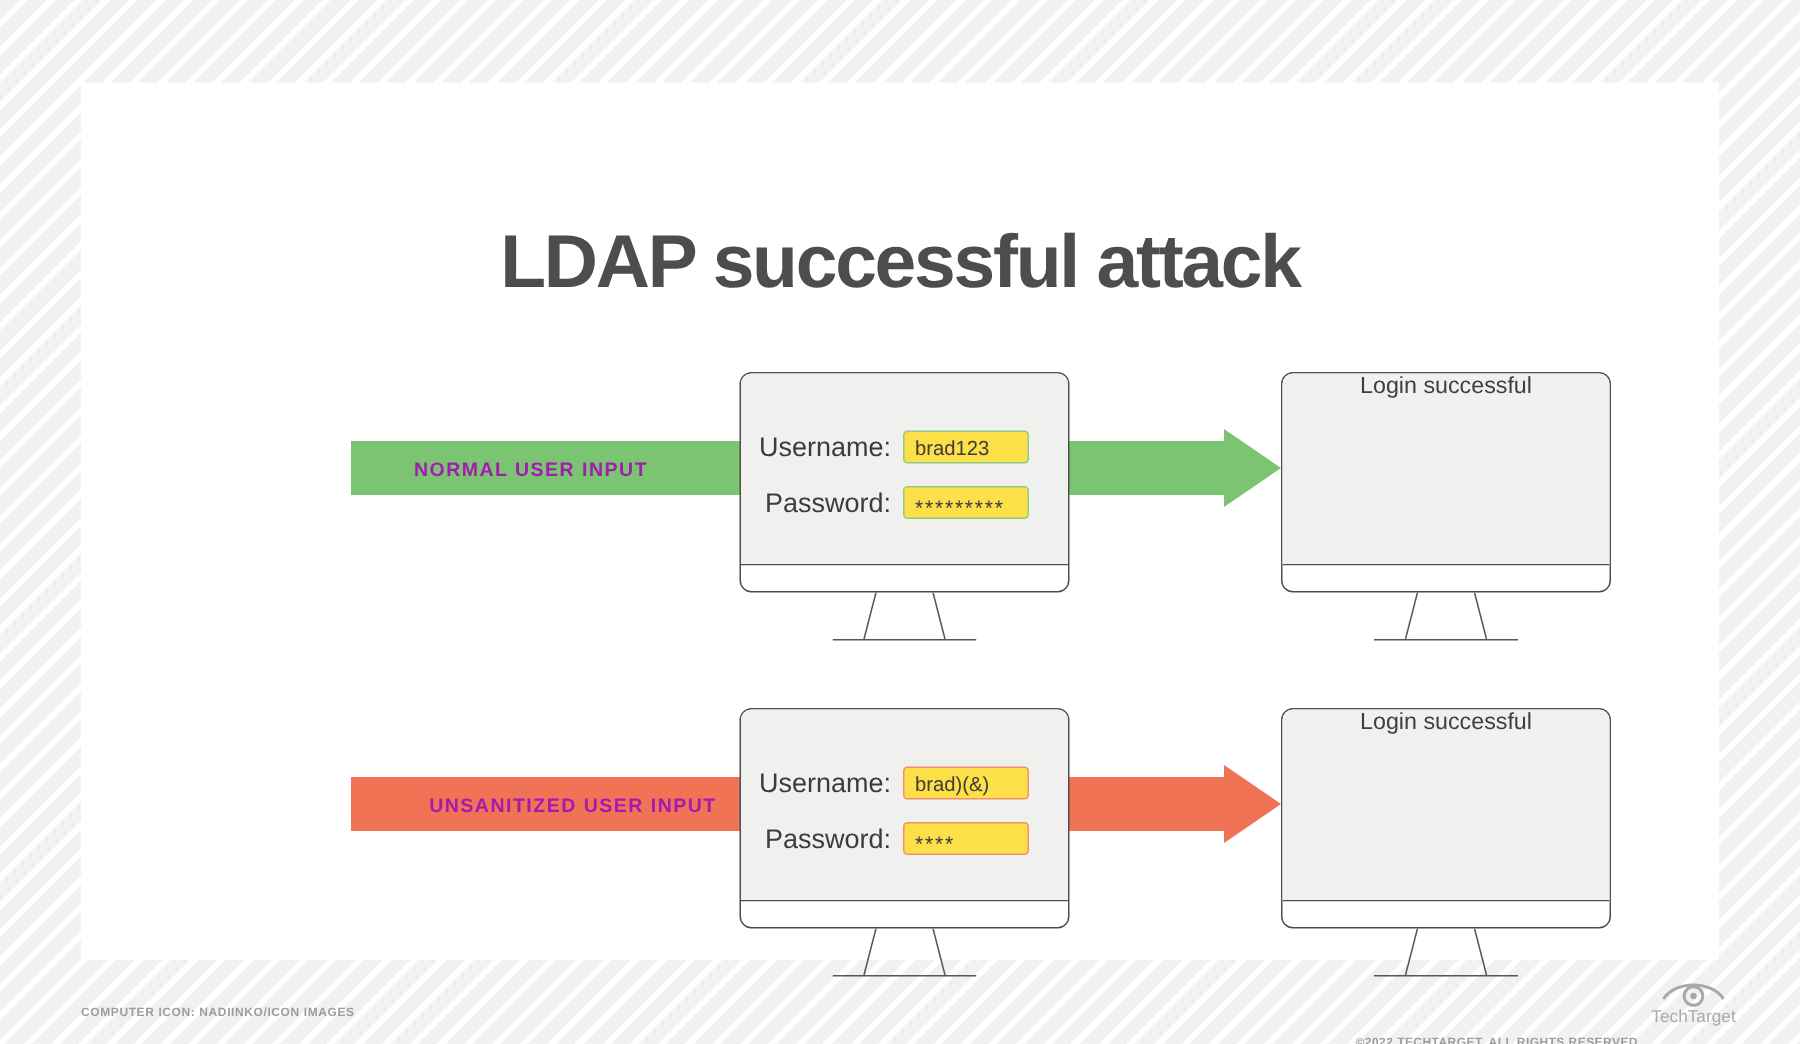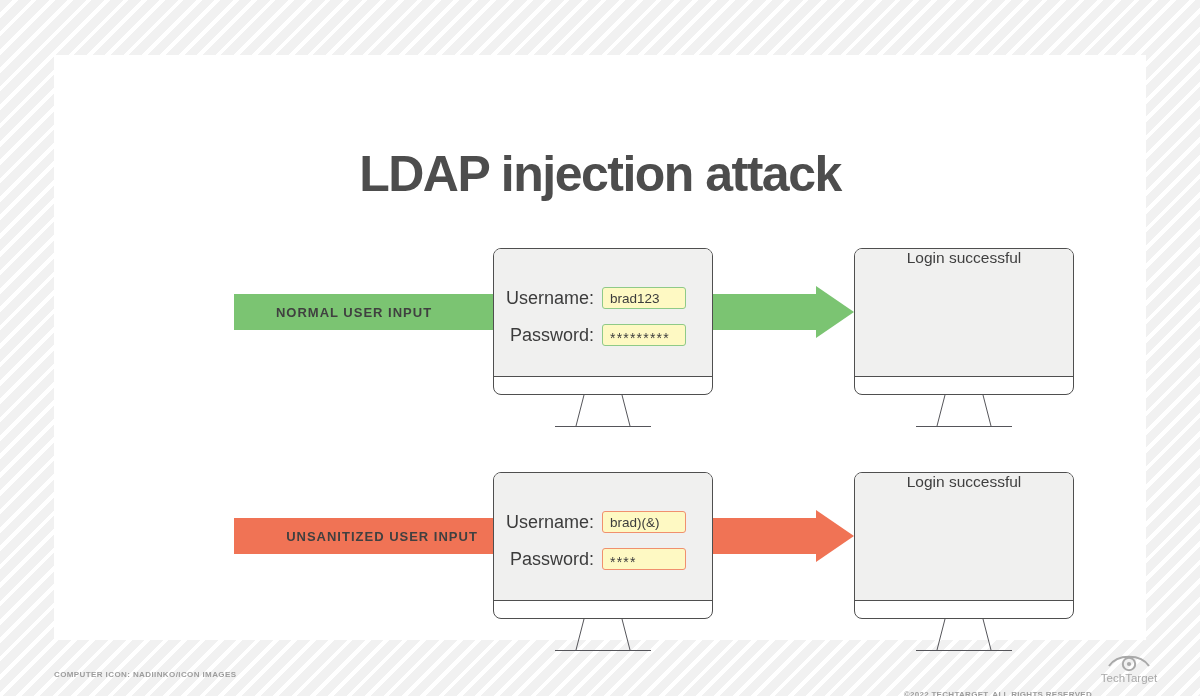--- a/index.html
+++ b/index.html
@@ -18,21 +18,21 @@
     position:absolute; left:0; top:90px; width:100%;
     text-align:center; font-size:50px; font-weight:bold; letter-spacing:-1.5px;
     color:#4d4d4d;
   }
 
   
   .band { position:absolute; left:180px; width:583px; height:36px; z-index:1; }
   .band-label {
     position:absolute; left:180px; width:240px; height:36px; z-index:1;
     display:flex; align-items:center; justify-content:center;
-    color:#404040; font-size:13px; font-weight:bold; letter-spacing:1px;border-radius:11px;
+    color:#a21caf; font-size:13px; font-weight:bold; letter-spacing:1px;border-radius:11px;
   }
   .arrow-head {
     position:absolute; left:762px; width:0; height:0; z-index:1;
     border-top:26px solid transparent; border-bottom:26px solid transparent;
     border-left:38px solid #000;
   }
   .row-normal .band, .row-normal .band-label { background:#7bc472; }
   .row-normal .arrow-head { border-left-color:#7bc472; }
   .row-unsanitized .band, .row-unsanitized .band-label { background:#f07355; }
   .row-unsanitized .arrow-head { border-left-color:#f07355; }
@@ -64,21 +64,21 @@
   .stand line { stroke:#55555a; stroke-width:1; }
 
   .form-row {
     position:absolute; right:26px; height:24px;
     display:flex; align-items:center;
   }
   .form-row.r1 { top:37px; }
   .form-row.r2 { top:74px; }
   .field-label { font-size:18px; color:#3c3c3c; margin-right:8px; }
   .input-box {
-    width:84px; height:22px; background:#fef9c3;
+    width:84px; height:22px; background:#fde047;
     border:1px solid #999; border-radius:3px;
     display:flex; align-items:center; padding-left:7px;
     font-size:13.5px; color:#3c3c3c;
   }
   .row-normal .input-box { border-color:#8fca88; }
   .row-unsanitized .input-box { border-color:#f0906e; }
   .input-box.pw { font-size:14px; letter-spacing:1.2px; padding-top:6px; }
 
   .result-screen { display:flex; align-items:flex-start; justify-content:center; }
   .result-text { font-size:15.5px; color:#3f3f3f; }
@@ -97,21 +97,21 @@
     display:flex; flex-direction:column; align-items:center;text-align:center;
   }
   .logo svg { display:block; }
   .logo-text { font-size:11.5px; color:#a9a9a9; margin-top:-2px; }
 </style>
 </head>
 <body>
 
 <div class="page">
   <div class="card">
-    <div class="title">LDAP injection attack</div>
+    <div class="title">LDAP successful attack</div>
 
     <div class="row-normal">
       <div class="band"></div>
       <div class="arrow-head"></div>
       <div class="band-label">NORMAL USER INPUT</div>
 
       <div class="monitor monitor-a">
         <div class="screen">
           <div class="form-row r1">
             <span class="field-label">Username:</span>

